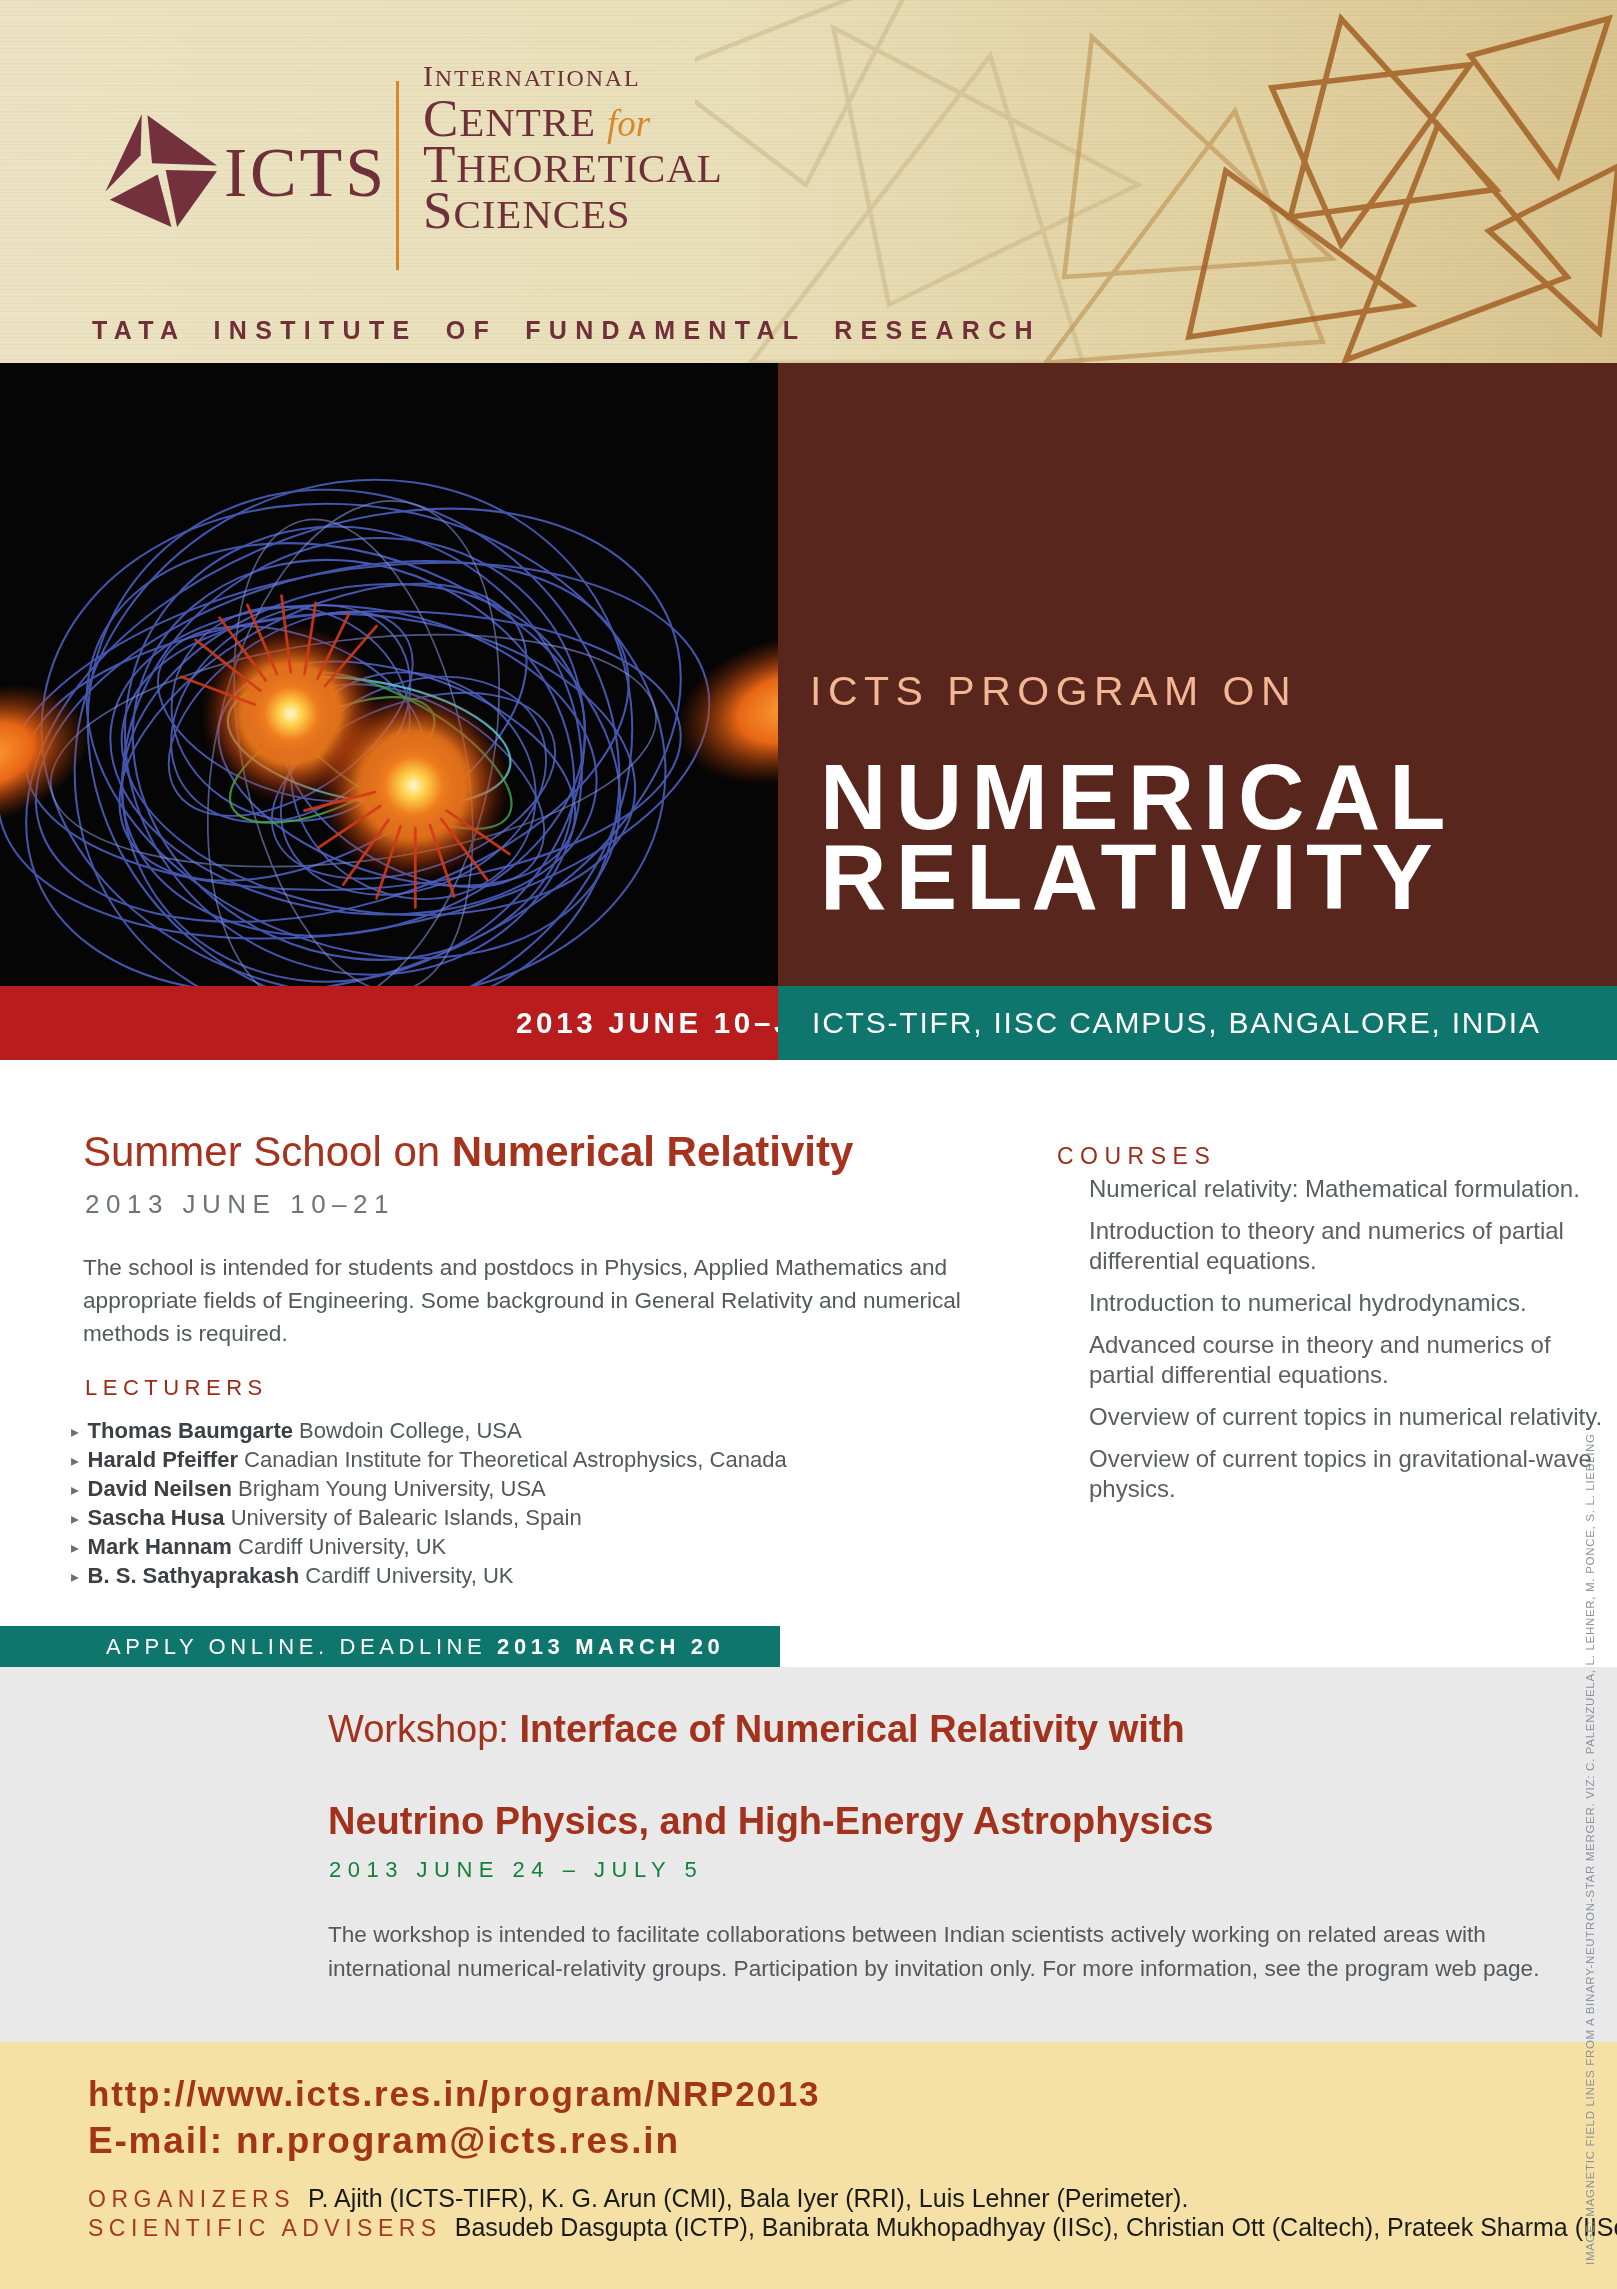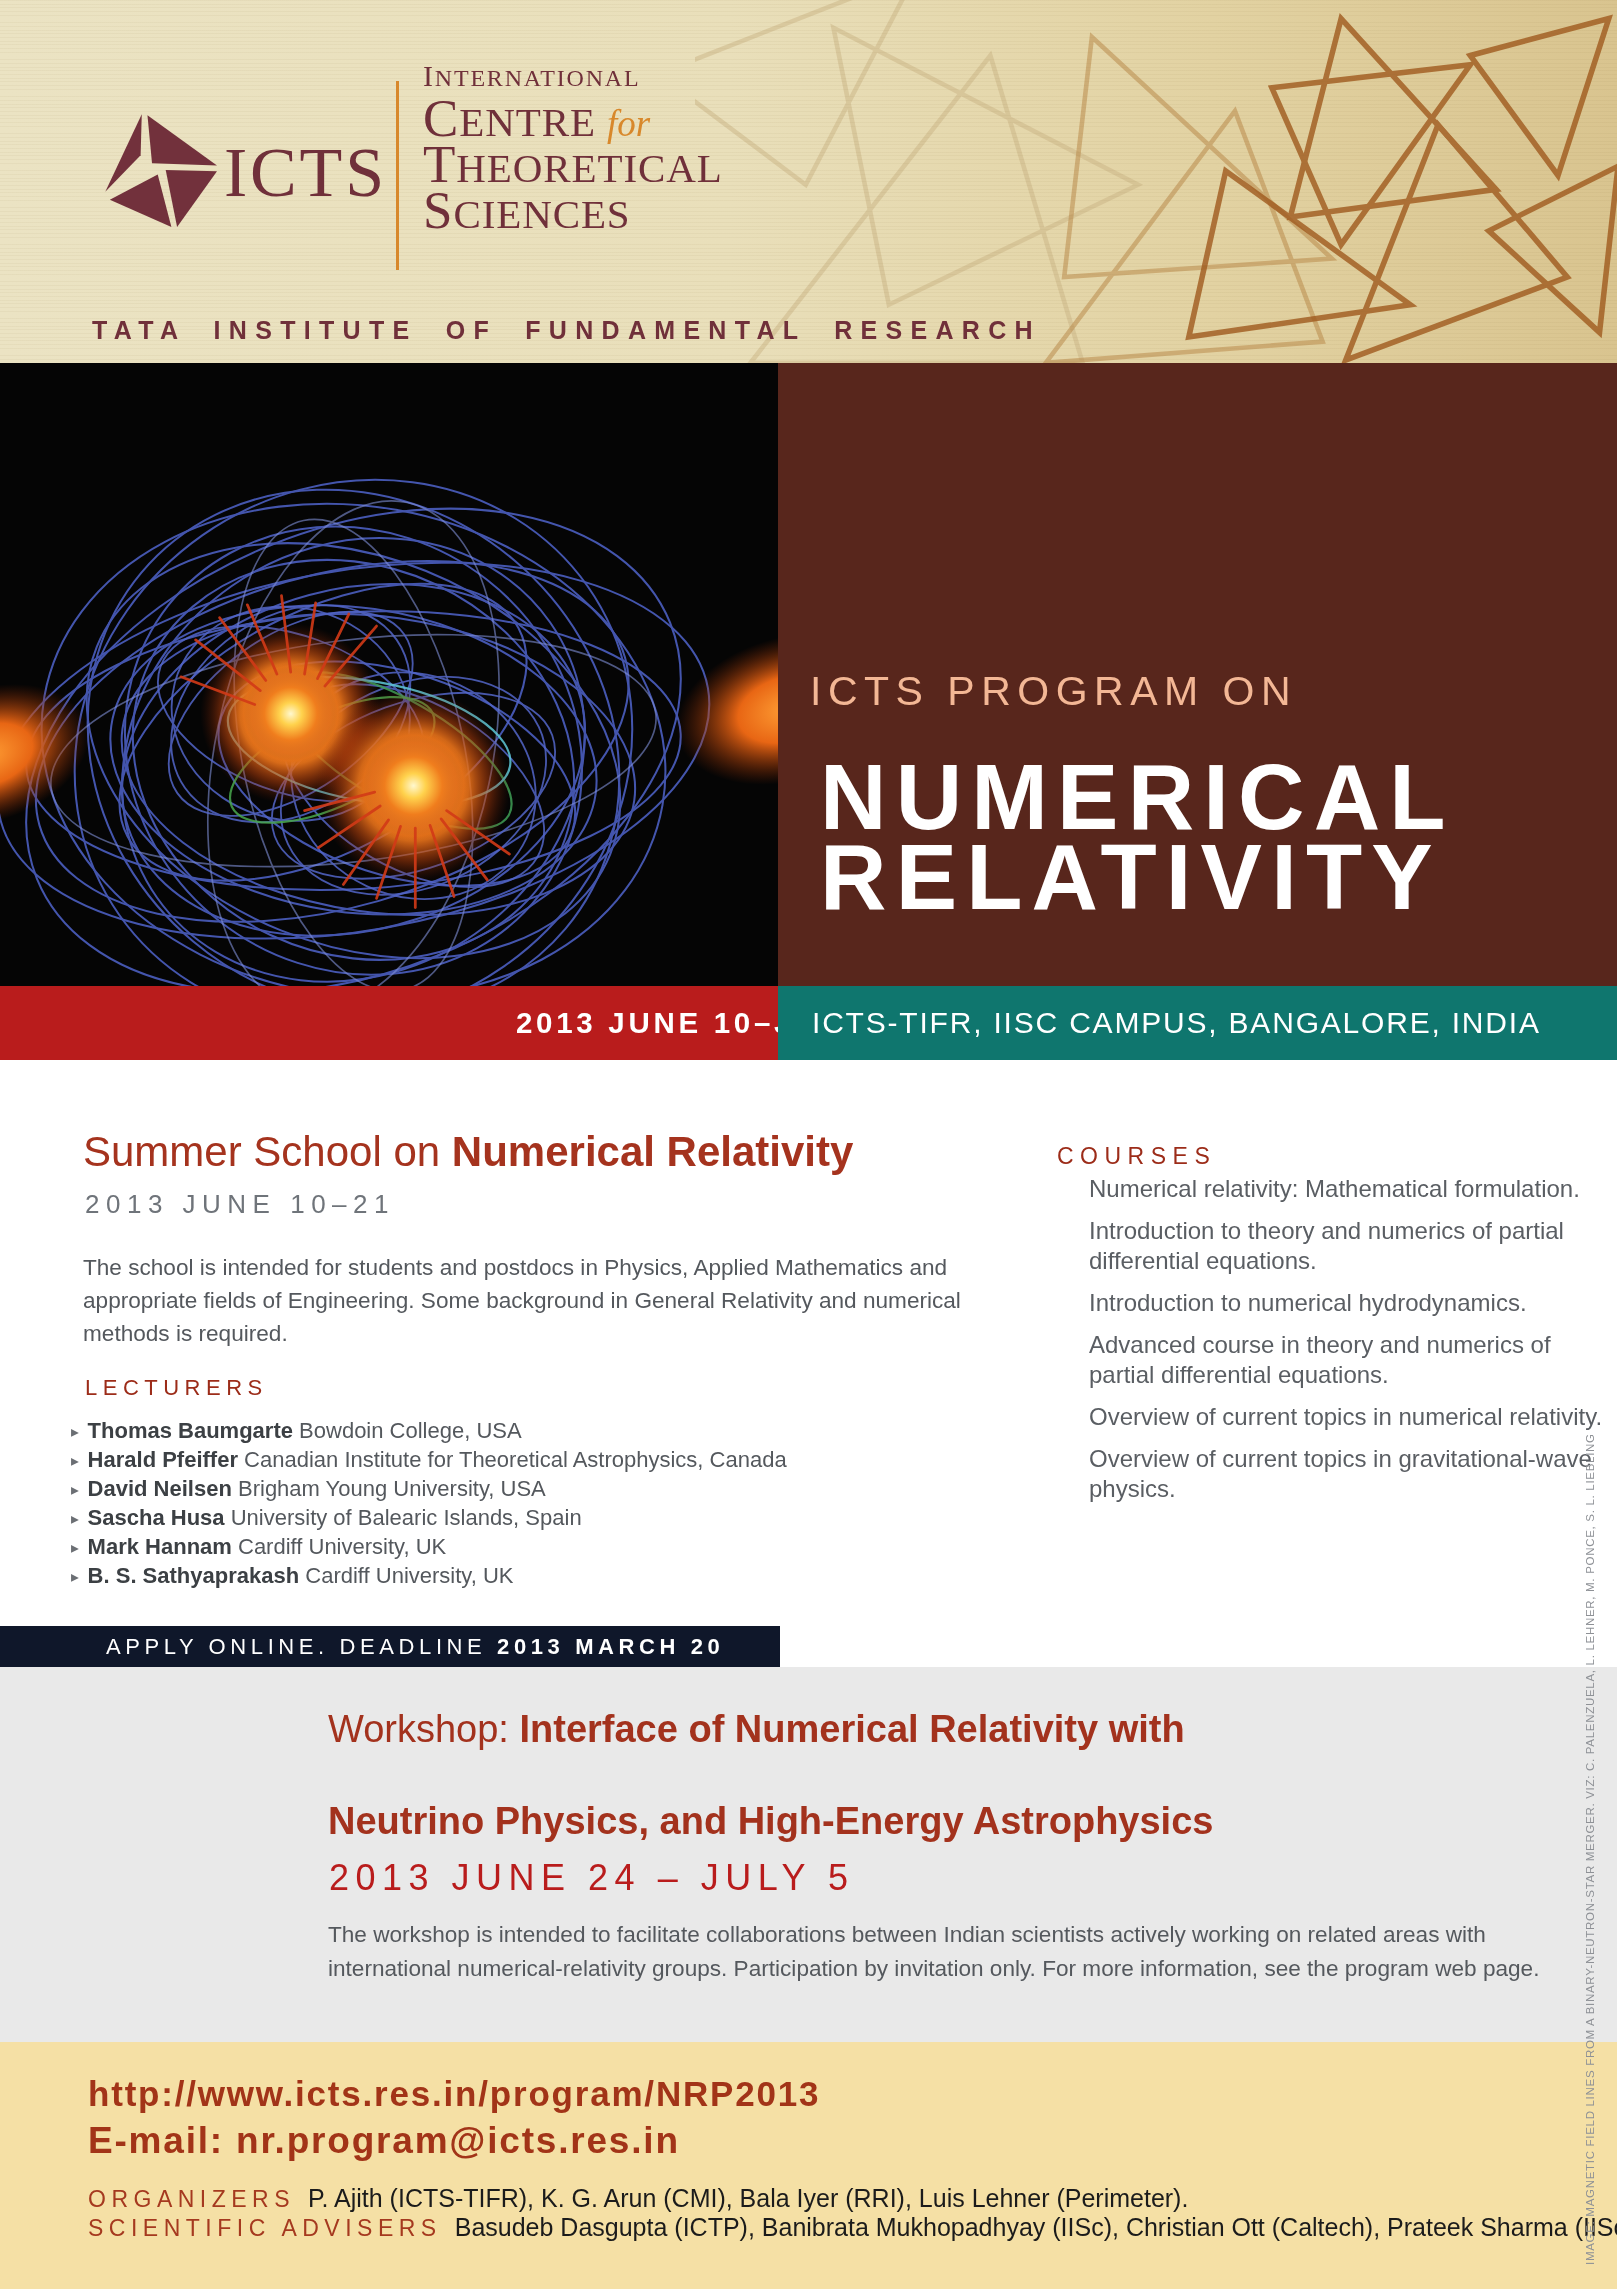--- a/index.html
+++ b/index.html
@@ -49,31 +49,31 @@
   .school-desc{left:83px;top:1251px;width:900px;font-size:22.6px;line-height:33px;color:#54585d;}
   .lect-head{left:85px;top:1375px;font-size:22px;letter-spacing:5.5px;color:#9c2c19;}
   .lect-list{left:71px;top:1416px;font-size:22px;color:#54585d;}
   .lect-row{height:29px;line-height:29px;white-space:nowrap;}
   .lect-row .mk{display:inline-block;width:16.6px;font-size:15.7px;color:#6b6f74;vertical-align:0.9px;}
   .lect-row b{color:#3c4044;}
   .courses-head{left:1057px;top:1143px;font-size:23px;letter-spacing:6.5px;color:#9c2c19;}
   .courses-list{left:1089px;top:1174px;width:517px;font-size:24px;line-height:30px;color:#5a5e63;}
   .course-item{margin-bottom:12px;}
 
-  .apply-bar{left:0;top:1626px;width:780px;height:41px;background:#0f172a;
+  .apply-bar{left:0;top:1626px;width:780px;height:41px;background:#0f766e;
     color:#fff;font-size:22px;letter-spacing:4.6px;line-height:41px;
     padding-left:106px;box-sizing:border-box;}
   .apply-bar b{font-weight:700;}
 
   
   .gray-bg{left:0;top:1667px;width:1618px;height:376px;background:#e9e9e9;}
   .ws-title{left:328px;top:1706px;width:1108px;font-size:38px;line-height:46px;
     font-weight:700;color:#a3321d;}
   .ws-title .pre{font-weight:400;}
-  .ws-date{left:329px;top:1857px;font-size:36px;letter-spacing:6.5px;color:#b91c1c;}
+  .ws-date{left:329px;top:1857px;font-size:22px;letter-spacing:6.5px;color:#15803d;}
   .ws-desc{left:328px;top:1918px;width:1251px;font-size:22.6px;line-height:34px;color:#54585d;}
 
   
   .footer-bg{left:0;top:2042px;width:1618px;height:247px;background:#f5e0a5;}
   .f-url{left:88px;top:2074px;font-size:35px;font-weight:700;letter-spacing:1.8px;color:#a23418;}
   .f-email{left:88px;top:2120px;font-size:37px;font-weight:700;letter-spacing:1.8px;color:#a23418;}
   .f-row{left:88px;font-size:25px;color:#1b1b1b;white-space:nowrap;}
   .f-row .lab{font-size:23px;letter-spacing:5.5px;color:#a5391f;margin-right:13px;}
   .f-org{top:2184px;}
   .f-adv{top:2213px;}

